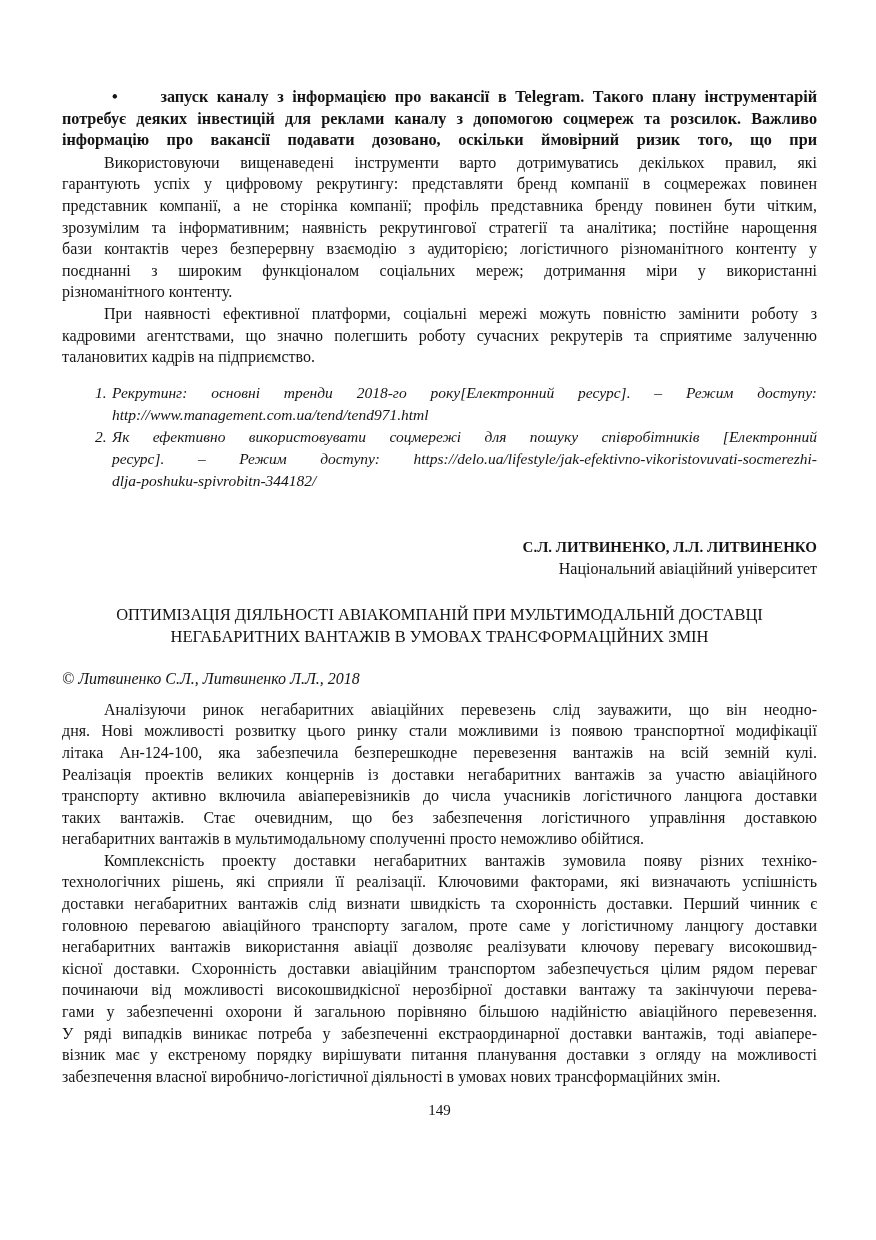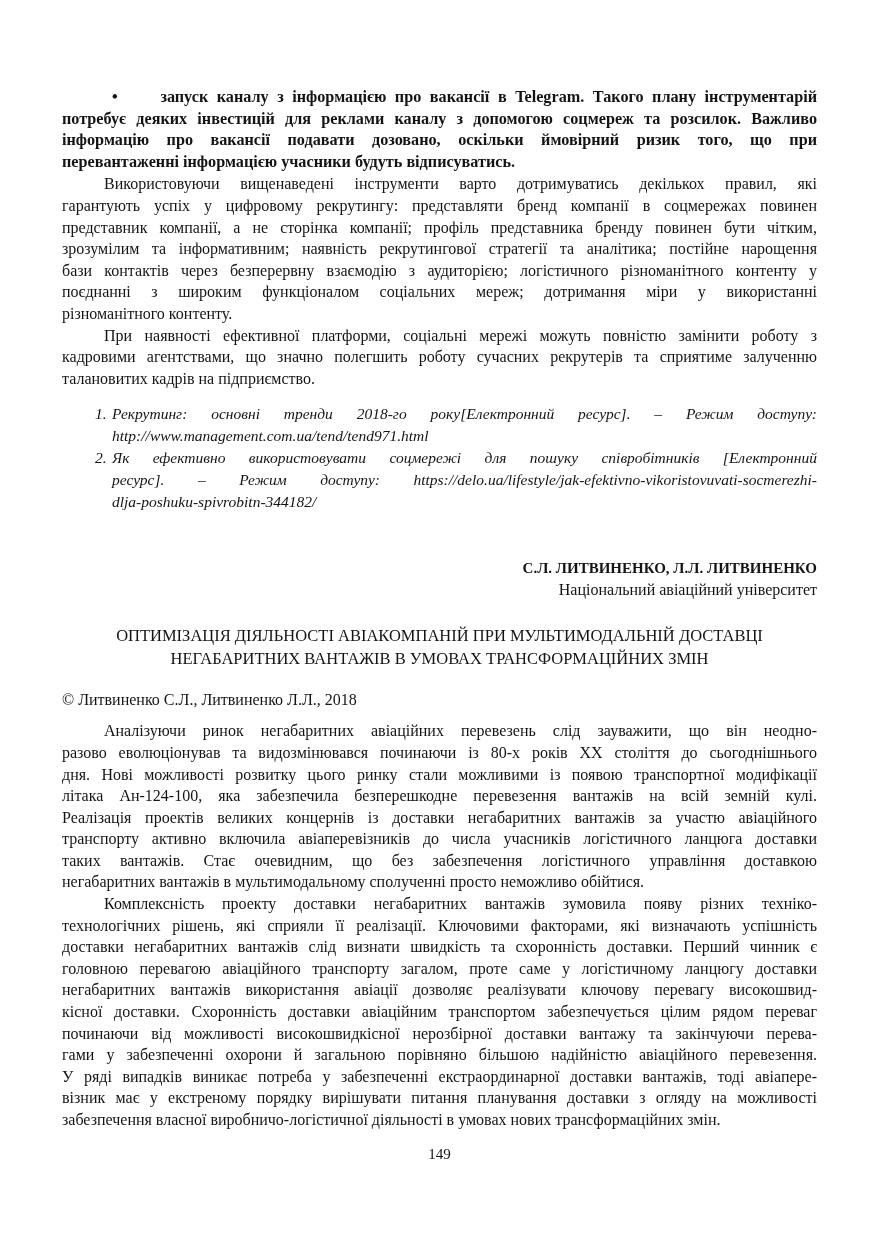--- a/index.html
+++ b/index.html
@@ -71,20 +71,21 @@
   }
   .article-title .jline,
   .article-title .jline.last {
     text-align: center;
     text-align-last: center;
     white-space: nowrap;
     text-indent: 0;
   }
   .copyright {
     margin-top: 19px;
+    font-style: italic;
     font-size: 16px;
     line-height: 21px;
   }
   .body-para-1 { margin-top: 10px; }
 
   .page-number {
     margin-top: 13px;
     text-align: center;
     font-size: 15px;
     line-height: 20px;
@@ -93,21 +94,20 @@
 </head>
 <body>
 
 <div class="page">
   <div class="content">
 
     <div class="para bold bullet-para">
         <div class="jline indent">•&nbsp;&nbsp;&nbsp;&nbsp; запуск каналу з інформацією про вакансії в Telegram. Такого плану інструментарій</div>
         <div class="jline">потребує деяких інвестицій для реклами каналу з допомогою соцмереж та розсилок. Важливо</div>
         <div class="jline">інформацію про вакансії подавати дозовано, оскільки ймовірний ризик того, що при</div>
-        <div class="jline last">перевантаженні інформацією учасники будуть відписуватись.</div>
       </div>
 
     <div class="para">
         <div class="jline indent">Використовуючи вищенаведені інструменти варто дотримуватись декількох правил, які</div>
         <div class="jline">гарантують успіх у цифровому рекрутингу: представляти бренд компанії в соцмережах повинен</div>
         <div class="jline">представник компанії, а не сторінка компанії; профіль представника бренду повинен бути чітким,</div>
         <div class="jline">зрозумілим та інформативним; наявність рекрутингової стратегії та аналітика; постійне нарощення</div>
         <div class="jline">бази контактів через безперервну взаємодію з аудиторією; логістичного різноманітного контенту у</div>
         <div class="jline">поєднанні з широким функціоналом соціальних мереж; дотримання міри у використанні</div>
         <div class="jline last">різноманітного контенту.</div>
@@ -144,21 +144,20 @@
 
     <div class="article-title">
         <div class="jline">ОПТИМІЗАЦІЯ ДІЯЛЬНОСТІ АВІАКОМПАНІЙ ПРИ МУЛЬТИМОДАЛЬНІЙ ДОСТАВЦІ</div>
         <div class="jline last">НЕГАБАРИТНИХ ВАНТАЖІВ В УМОВАХ ТРАНСФОРМАЦІЙНИХ ЗМІН</div>
       </div>
 
     <div class="copyright">© Литвиненко С.Л., Литвиненко Л.Л., 2018</div>
 
     <div class="para body-para-1">
         <div class="jline indent">Аналізуючи ринок негабаритних авіаційних перевезень слід зауважити, що він неодно-</div>
-        <div class="jline">разово еволюціонував та видозмінювався починаючи із 80-х років ХХ століття до сьогоднішнього</div>
         <div class="jline">дня. Нові можливості розвитку цього ринку стали можливими із появою транспортної модифікації</div>
         <div class="jline">літака Ан-124-100, яка забезпечила безперешкодне перевезення вантажів на всій земній кулі.</div>
         <div class="jline">Реалізація проектів великих концернів із доставки негабаритних вантажів за участю авіаційного</div>
         <div class="jline">транспорту активно включила авіаперевізників до числа учасників логістичного ланцюга доставки</div>
         <div class="jline">таких вантажів. Стає очевидним, що без забезпечення логістичного управління доставкою</div>
         <div class="jline last">негабаритних вантажів в мультимодальному сполученні просто неможливо обійтися.</div>
       </div>
 
     <div class="para">
         <div class="jline indent">Комплексність проекту доставки негабаритних вантажів зумовила появу різних техніко-</div>

